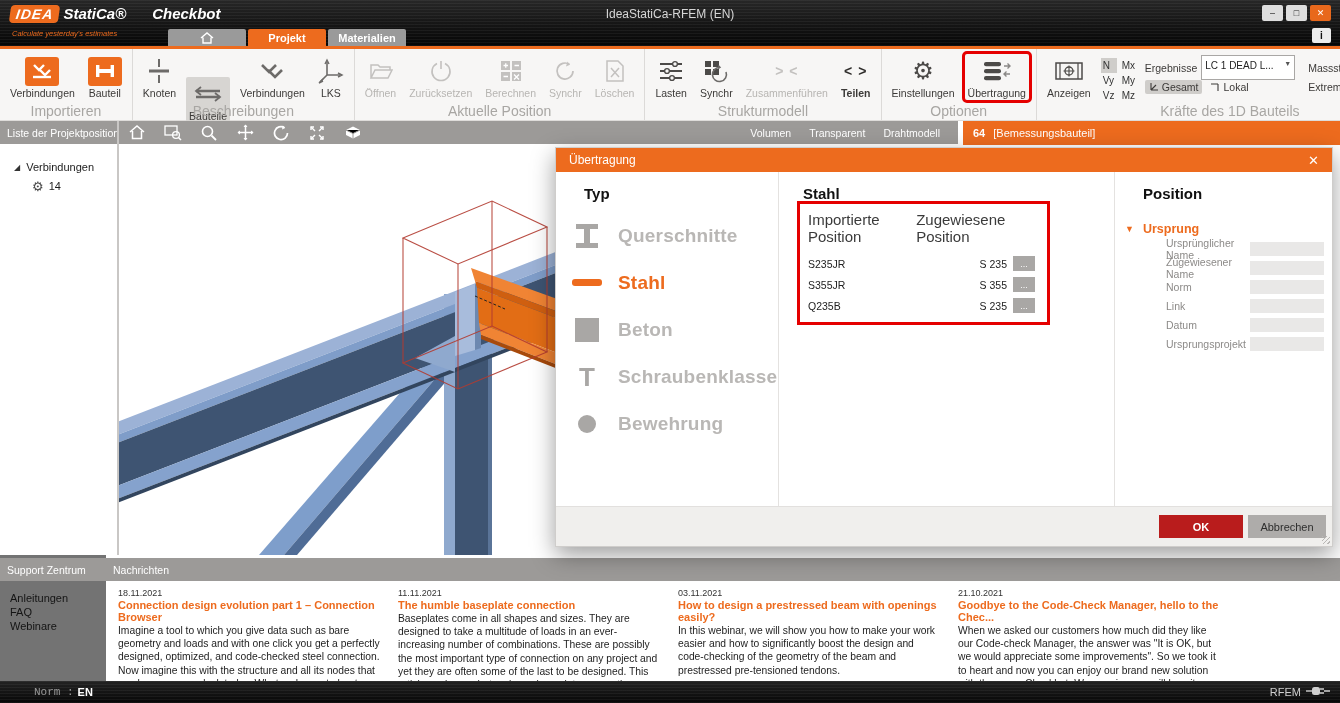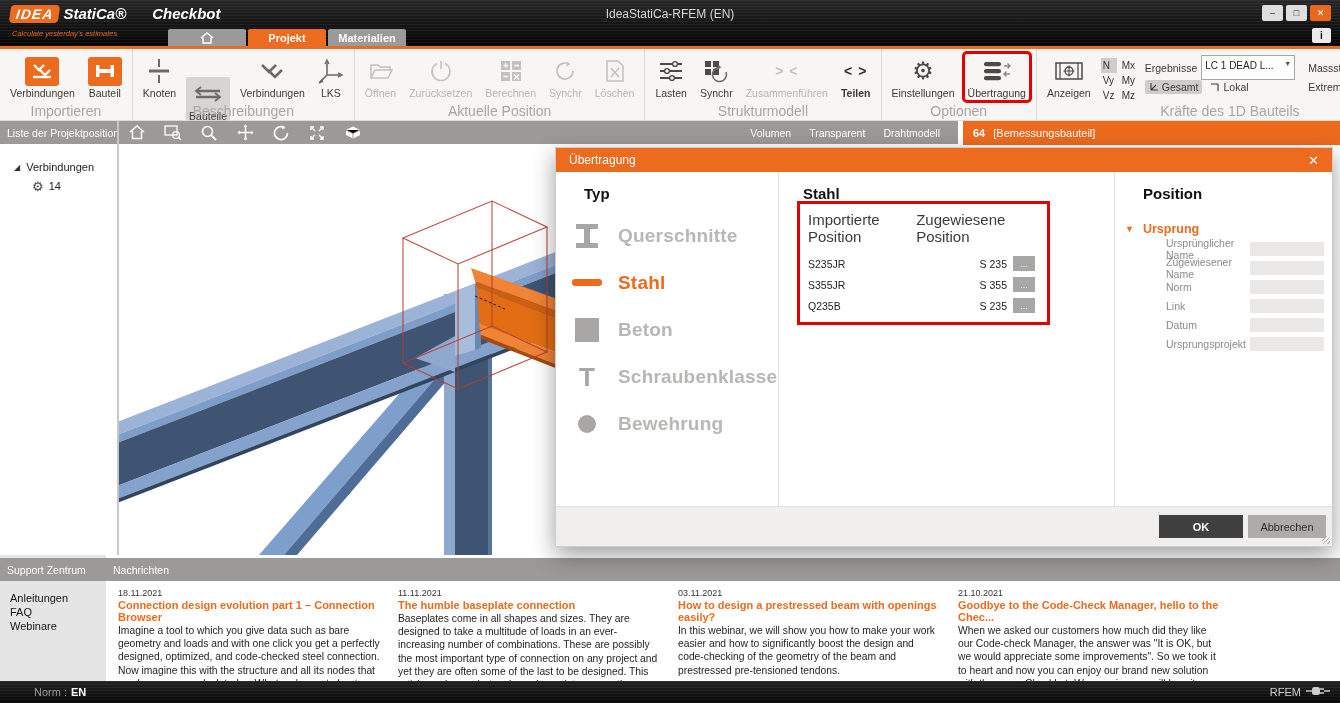--- a/index.html
+++ b/index.html
@@ -94,40 +94,40 @@
   .origin{position:absolute;top:47px;left:10px;right:8px;}
   .origin-hd{display:flex;align-items:center;gap:9px;height:20px;}
   .origin-hd .tri{color:#ED6B1E;font-size:9px;}
   .origin-hd .olabel{color:#ED6B1E;font-weight:bold;font-size:12.5px;}
   .field{display:flex;align-items:center;height:19px;margin-left:41px;}
   .field .flabel{flex:1;font-size:10.5px;color:#8c8a88;}
   .field .fin{width:74px;height:14px;background:#e9e8e7;}
   .dlg-ft{position:absolute;bottom:0;left:0;right:0;height:40px;background:#f0efed;border-top:1px solid #e2e0de;
           display:flex;align-items:center;justify-content:flex-end;gap:5px;padding-right:6px;box-sizing:border-box;}
   .btn{height:23px;display:flex;align-items:center;justify-content:center;font-size:11px;}
-  .btn-ok{width:84px;background:#404040;color:#fff;font-weight:bold;}
+  .btn-ok{width:84px;background:#b91c1c;color:#fff;font-weight:bold;}
   .btn-cancel{width:78px;background:#aeacaa;color:#2e2e2e;}
   .grip{position:absolute;right:2px;bottom:2px;width:8px;height:8px;
         background:repeating-linear-gradient(135deg,#b9b7b5 0 1px,transparent 1px 3px);}
   
-  .news-left{position:absolute;left:0;top:555px;width:117px;height:126px;background:#e5e5e5;border-right:2px solid #c9c7c5;}
+  .news-left{position:absolute;left:0;top:555px;width:117px;height:126px;background:#737373;border-right:2px solid #c9c7c5;}
   .news-left .panel-hd{margin-top:3px;}
   .slinks{padding:10px 0 0 10px;font-size:11px;color:#141414;line-height:14px;}
   .news-main{position:absolute;left:106px;right:0;top:555px;height:126px;background:#fff;}
   .news-main .panel-hd{margin-top:3px;}
   .news-items{position:relative;height:100px;}
   .nitem{position:absolute;top:7px;width:262px;}
   .ndate{font-size:9px;color:#333;}
   .ntitle{font-size:11px;font-weight:bold;color:#ED6B1E;margin:1px 0 1px;}
   .nbody{font-size:10.3px;color:#1d1d1d;line-height:13.2px;}
   
   .statusbar{position:absolute;bottom:0;left:0;right:0;height:22px;
      background:repeating-linear-gradient(0deg,rgba(255,255,255,.05) 0 1px,transparent 1px 3px),linear-gradient(#232323,#060606);
      display:flex;align-items:center;font-size:11px;}
-  .statusbar .norm{margin-left:34px;color:#9a9a9a;}
+  .statusbar .norm{margin-left:34px;color:#9a9a9a;font-family:Liberation Mono, monospace;}
   .statusbar .normval{color:#fff;font-weight:bold;margin-left:4px;}
   .statusbar .engine{margin-left:auto;color:#cfcfcf;display:flex;align-items:flex-start;gap:5px;margin-right:10px;}
   svg{display:block;}
 </style>
 </head>
 <body>
 
 <div id="app">
 
   <div class="band">

